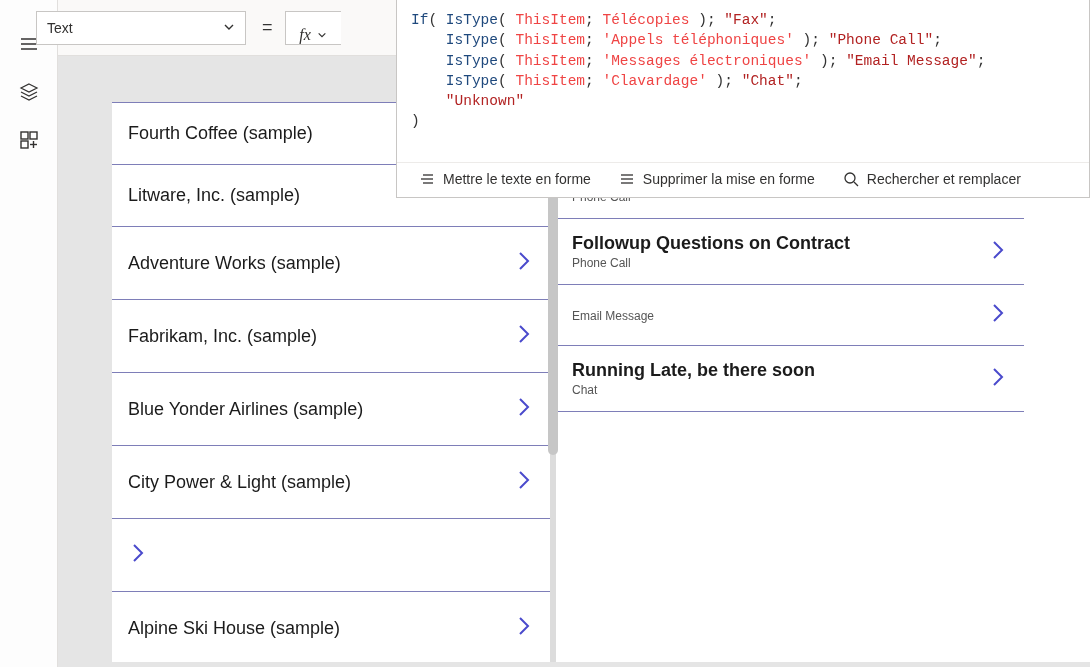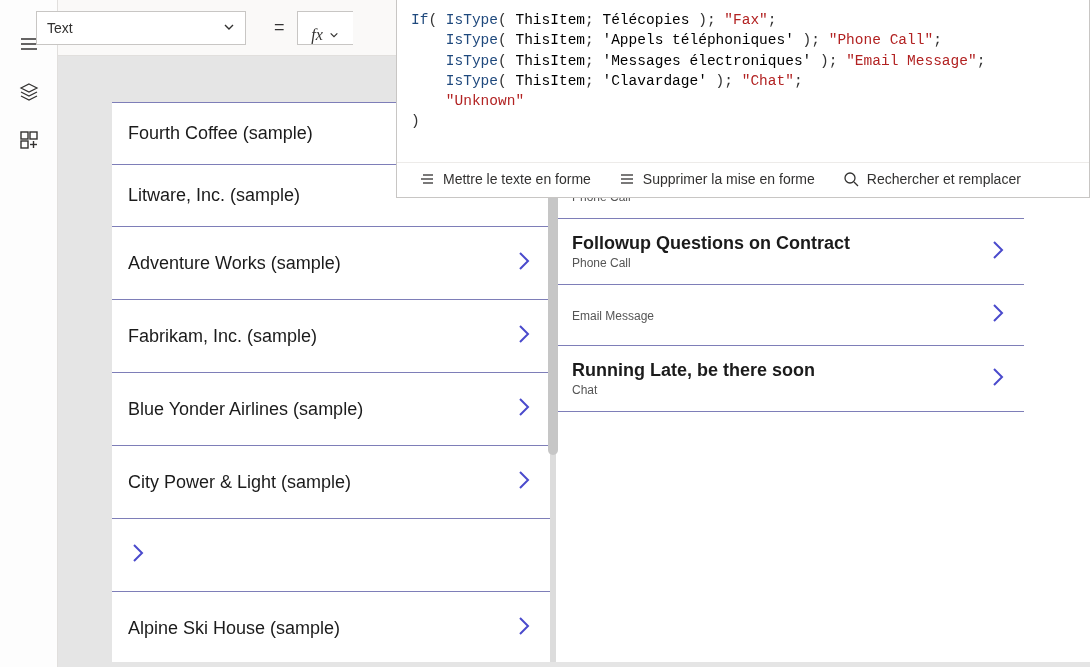--- a/index.html
+++ b/index.html
@@ -19,21 +19,21 @@
 
     .top-bar {
       position: absolute;
       left: 58px; top: 0; right: 0; height: 56px;
       background: #faf9f8; border-bottom: 1px solid #e1dfdd;
       display: flex; align-items: center;
       padding: 0 10px 0 0;
     }
     .property-select {
       width: 210px; height: 34px; border: 1px solid #c8c6c4; background: #fff;
-      margin-left: -22px; margin-right: 16px;
+      margin-left: -22px; margin-right: 4px;
       display: flex; align-items: center; justify-content: space-between;
       padding: 0 10px; font-size: 14px; color: #323130;
     }
     .equals { font-size: 18px; color: #333; margin: 0 12px; }
     .fx-box {
       width: 56px; height: 34px; border: 1px solid #c8c6c4; border-right: none; background: #fff;
       display: flex; align-items: flex-end; justify-content: center;
       font-style: italic; font-size: 16px; color: #323130;
     }
     .fx-box .chev { margin-left: 6px; }
@@ -48,21 +48,21 @@
     }
     .formula-code {
       font-family: Consolas, "Courier New", monospace;
       font-size: 14.5px;
       line-height: 1.4;
       padding: 10px 10px 30px 14px;
       white-space: pre;
       color: #333;
     }
     .tok-fn { color: #1f497d; }
-    .tok-id { color: #000000; font-style: normal; }
+    .tok-id { color: #ef4444; font-style: normal; }
     .tok-str { color: #b22222; }
 
     .formula-toolbar {
       display: flex; align-items: center; gap: 28px;
       padding: 8px 22px 10px;
       border-top: 1px solid #edebe9;
       font-size: 14px; color: #323130;
     }
     .formula-toolbar .tb-item { display: flex; align-items: center; gap: 8px; }
     .formula-toolbar svg { stroke: #323130; }

